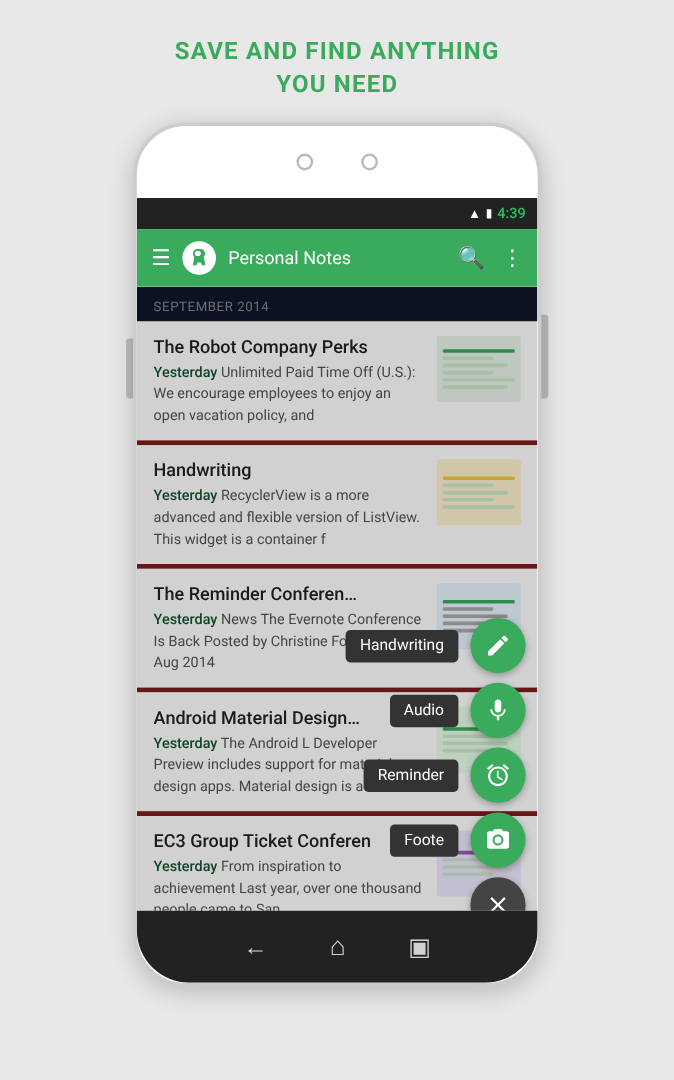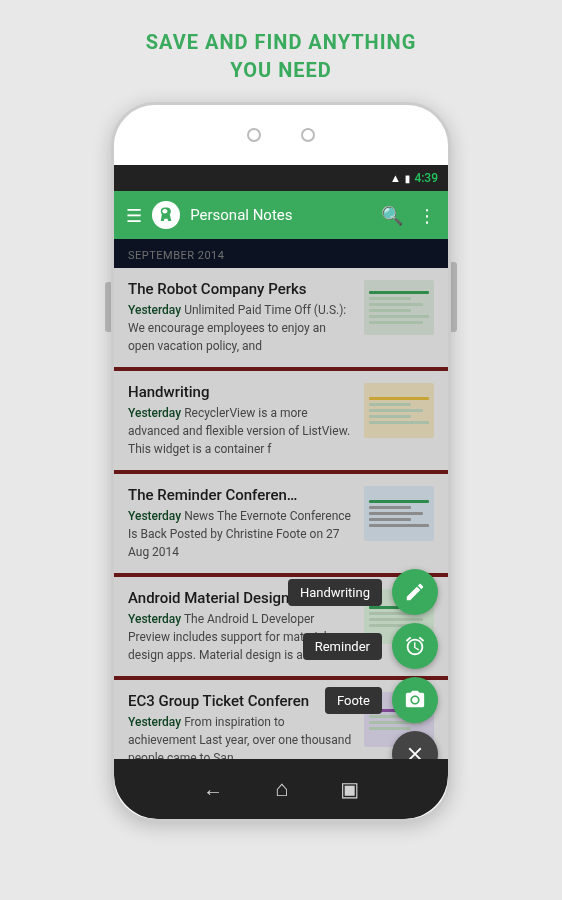--- a/index.html
+++ b/index.html
@@ -505,20 +505,28 @@
 
           <div class="fab-item">
             <div class="fab-label">Handwriting</div>
             <div class="fab-btn">
               <svg viewBox="0 0 24 24">
                 <path d="M3 17.25V21h3.75L17.81 9.94l-3.75-3.75L3 17.25zm17.71-10.21c.39-.39.39-1.02 0-1.41l-2.34-2.34c-.39-.39-1.02-.39-1.41 0l-1.83 1.83 3.75 3.75 1.83-1.83z"></path>
               </svg>
             </div>
           </div>
 
+          <div class="fab-item">
+            <div class="fab-label">Audio</div>
+            <div class="fab-btn">
+              <svg viewBox="0 0 24 24">
+                <path d="M12 14c1.66 0 2.99-1.34 2.99-3L15 5c0-1.66-1.34-3-3-3S9 3.34 9 5v6c0 1.66 1.34 3 3 3zm5.3-3c0 3-2.54 5.1-5.3 5.1S6.7 14 6.7 11H5c0 3.41 2.72 6.23 6 6.72V21h2v-3.28c3.28-.48 6-3.3 6-6.72h-1.7z"></path>
+              </svg>
+            </div>
+          </div>
 
           <div class="fab-item">
             <div class="fab-label">Reminder</div>
             <div class="fab-btn">
               <svg viewBox="0 0 24 24">
                 <path d="M22 5.72l-4.6-3.86-1.29 1.53 4.6 3.86L22 5.72zM7.88 3.39L6.6 1.86 2 5.71l1.29 1.53 4.59-3.85zM12.5 8H11v6l4.75 2.85.75-1.23-4-2.37V8zM12 4c-4.97 0-9 4.03-9 9s4.02 9 9 9c4.97 0 9-4.03 9-9s-4.03-9-9-9zm0 16c-3.87 0-7-3.13-7-7s3.13-7 7-7 7 3.13 7 7-3.13 7-7 7z"></path>
               </svg>
             </div>
           </div>
 

